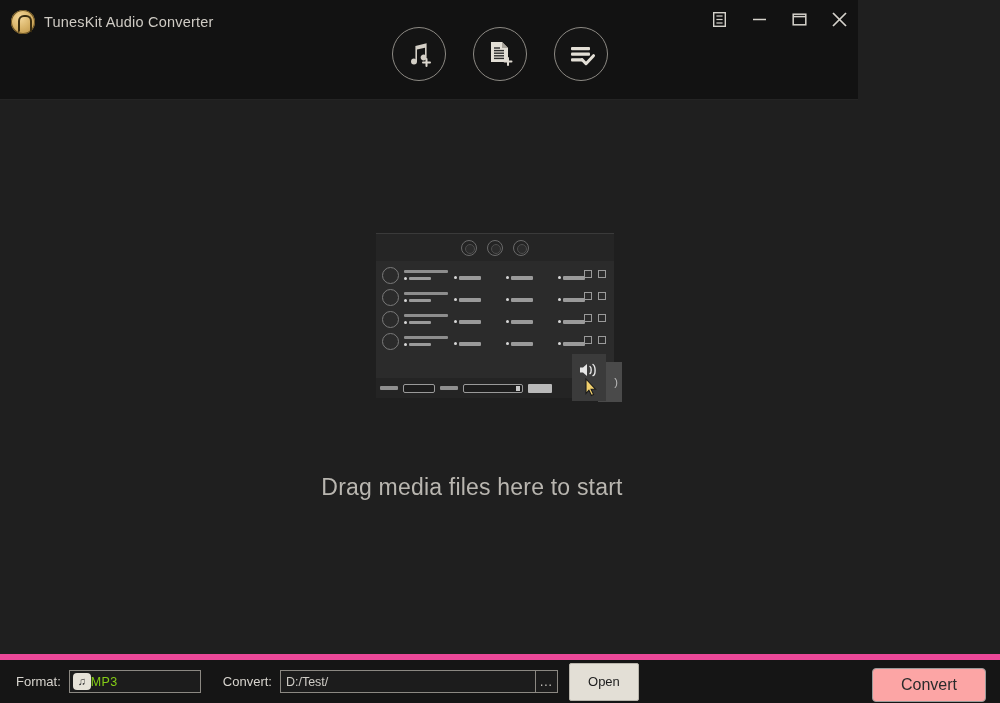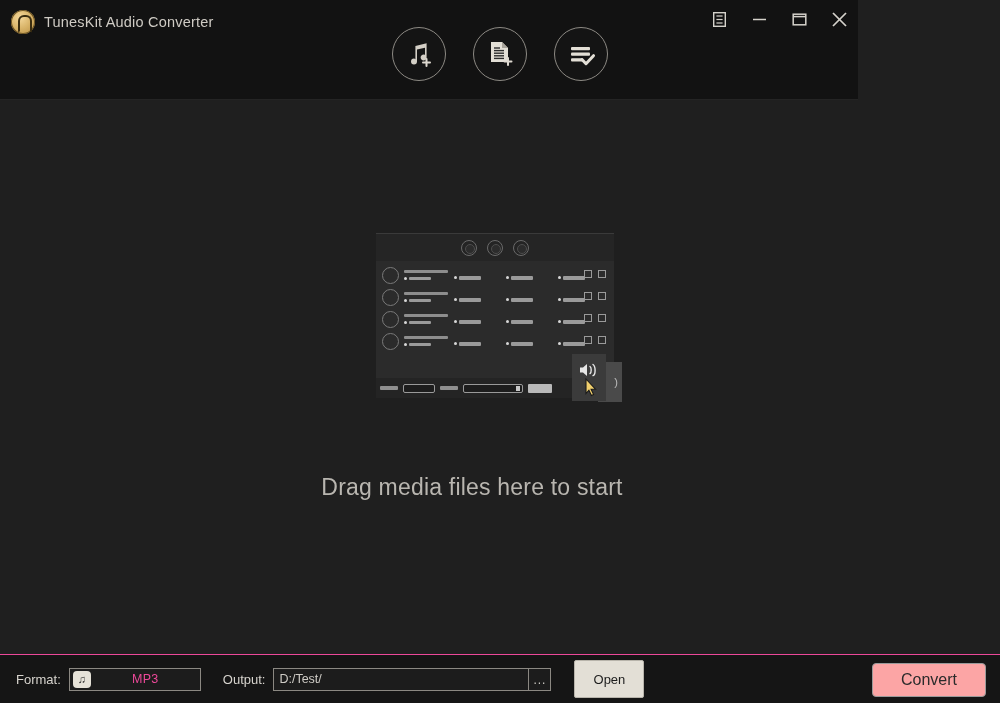--- a/index.html
+++ b/index.html
@@ -135,54 +135,54 @@
   .cursor { position: absolute; left: 209px; top: 144px; z-index: 4; }
 
   .drop-text {
     position: absolute; left: 0; top: 338px; width: 944px;
     text-align: center; color: #b9b6b0; font-size: 23px; letter-spacing: .2px; margin-top: 36px;
   }
 
   
   .bottombar {
     position: absolute; left: 0; bottom: 0; width: 1000px; height: 49px;
-    background: #151515; border-top: 1px solid #ec4899;
+    background: #151515; border-top: 6px solid #ec4899;
     display: flex; align-items: center;
   }
   .lbl { color: #d7d4ce; font-size: 13px; }
   .fmt-label { margin-left: 16px; }
   .fmt-box {
     margin-left: 8px; width: 132px; height: 23px;
     background: #1c1c1c; border: 1px solid #8b8882;
     display: flex; align-items: center; position: relative;
   }
   .fmt-ico {
     width: 18px; height: 17px; margin-left: 3px; border-radius: 4px;
     background: #e6e2d8; position: relative; flex: 0 0 auto;
     display: flex; align-items: center; justify-content: center;
     color: #2a2a2a; font-size: 11px; line-height: 1;
   }
   .fmt-name {
-    flex: 1; text-align: center; color: #ec4899; font-size: 12.5px; letter-spacing: .3px;
+    flex: 1; color: #84cc16; font-size: 12.5px; letter-spacing: .3px;
   }
   .out-label { margin-left: 22px; }
   .out-box {
     margin-left: 8px; width: 278px; height: 23px;
     background: #1c1c1c; border: 1px solid #8b8882;
     display: flex; align-items: center;
   }
   .out-val { flex: 1; color: #cfccc6; font-size: 12.5px; padding-left: 5px; white-space: nowrap; }
   .out-browse {
     width: 22px; height: 21px; border-left: 1px solid #8b8882;
     color: #cfccc6; font-size: 12px; letter-spacing: 1px;
     display: flex; align-items: flex-end; justify-content: center;
     padding-bottom: 3px;
   }
   .open-btn {
-    margin-left: 23px; width: 70px; height: 38px;
+    margin-left: 11px; width: 70px; height: 38px;
     background: #e3dfd6; border: 1px solid #b8b4ab; border-radius: 2px;
     color: #1d1d1d; font-size: 13px;
     display: flex; align-items: center; justify-content: center;
   }
   .convert-btn {
     position: absolute; right: 14px; top: 8px;
     width: 114px; height: 34px; border-radius: 4px;
     background: #fca5a5; border: 1px solid #9a9a9a;
     color: #2b2b2b; font-size: 16px;
     display: flex; align-items: center; justify-content: center;
@@ -424,21 +424,21 @@
 
   <div class="bottombar">
 
     <span class="lbl fmt-label">Format:</span>
 
     <div class="fmt-box">
       <span class="fmt-ico">♫</span>
       <span class="fmt-name">MP3</span>
     </div>
 
-    <span class="lbl out-label">Output:</span>
+    <span class="lbl out-label">Convert:</span>
 
     <div class="out-box">
       <span class="out-val">D:/Test/</span>
       <span class="out-browse">...</span>
     </div>
 
     <div class="open-btn">Open</div>
 
     <div class="convert-btn">Convert</div>
   </div>

